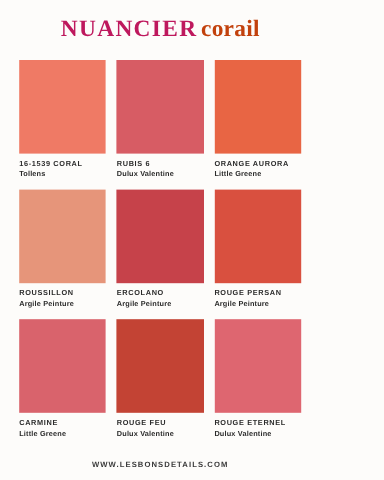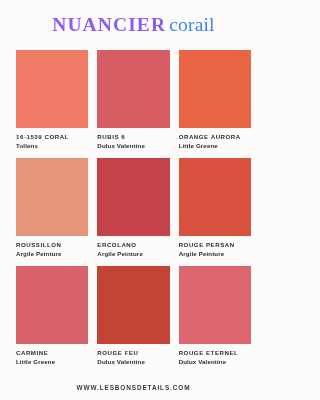--- a/index.html
+++ b/index.html
@@ -33,26 +33,26 @@
   }
   .title {
     font-family: "Liberation Serif", serif;
     font-size: 19.5px;
     letter-spacing: 0.6px;
     white-space: nowrap;
     line-height: 1;
   }
   .title-main {
     font-weight: bold;
-    color: #8b5cf6;
+    color: #be185d;
     letter-spacing: 1.1px;
   }
   .title-accent {
-    font-weight: normal;
-    color: #3b82f6;
+    font-weight: bold;
+    color: #c2410c;
     letter-spacing: 0.2px;
     margin-left: 3px;
   }
 
   
   .grid {
     flex: 1 1 auto;
     display: flex;
     flex-direction: column;
     padding: 0 16px;

